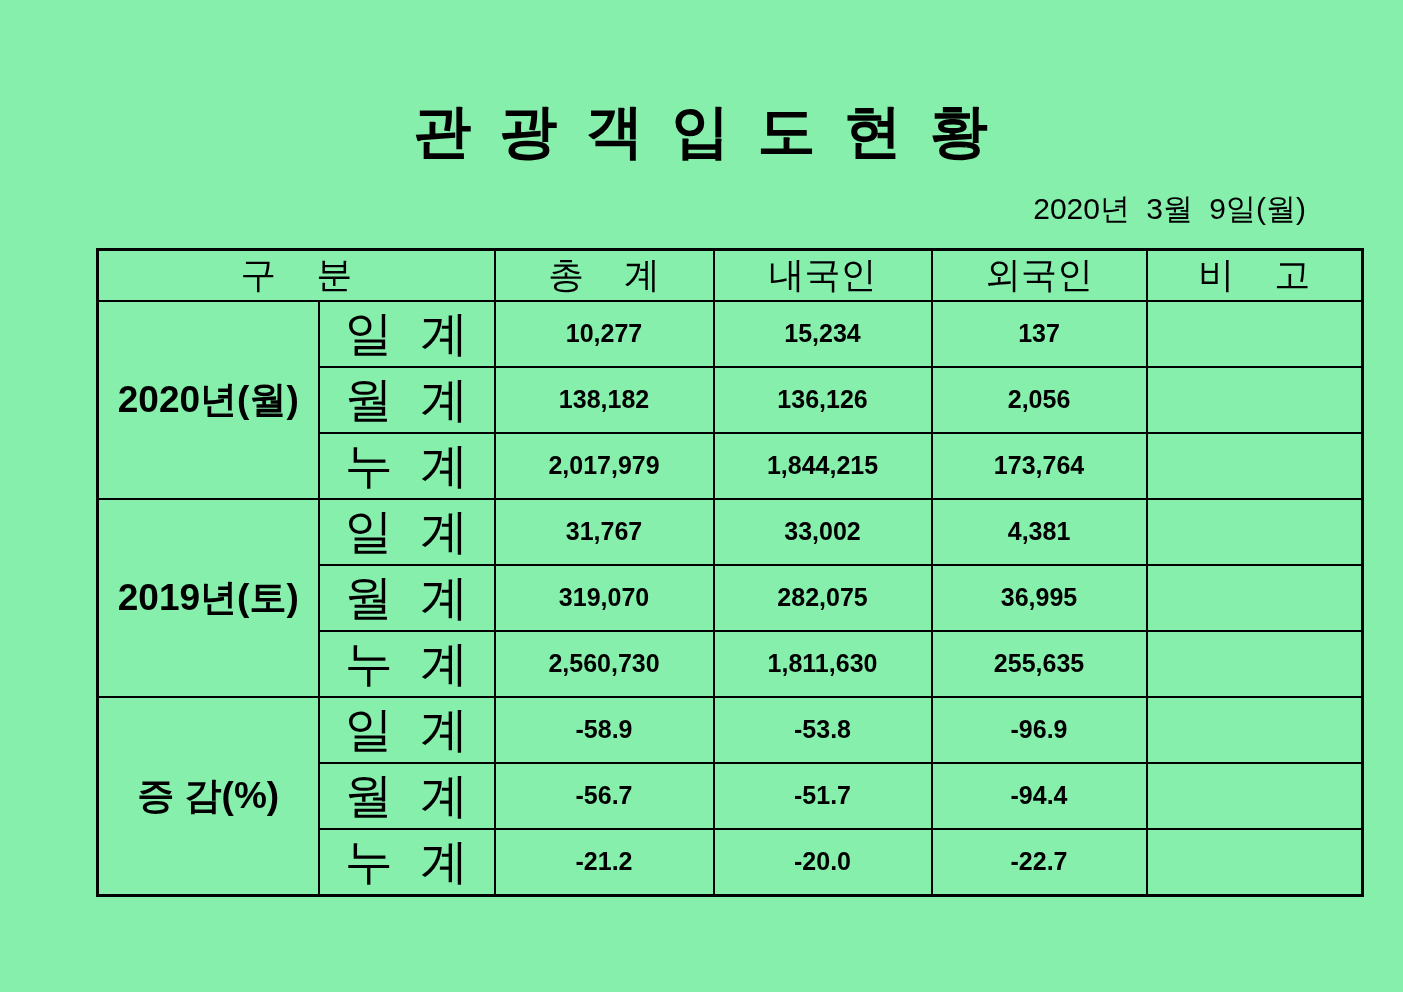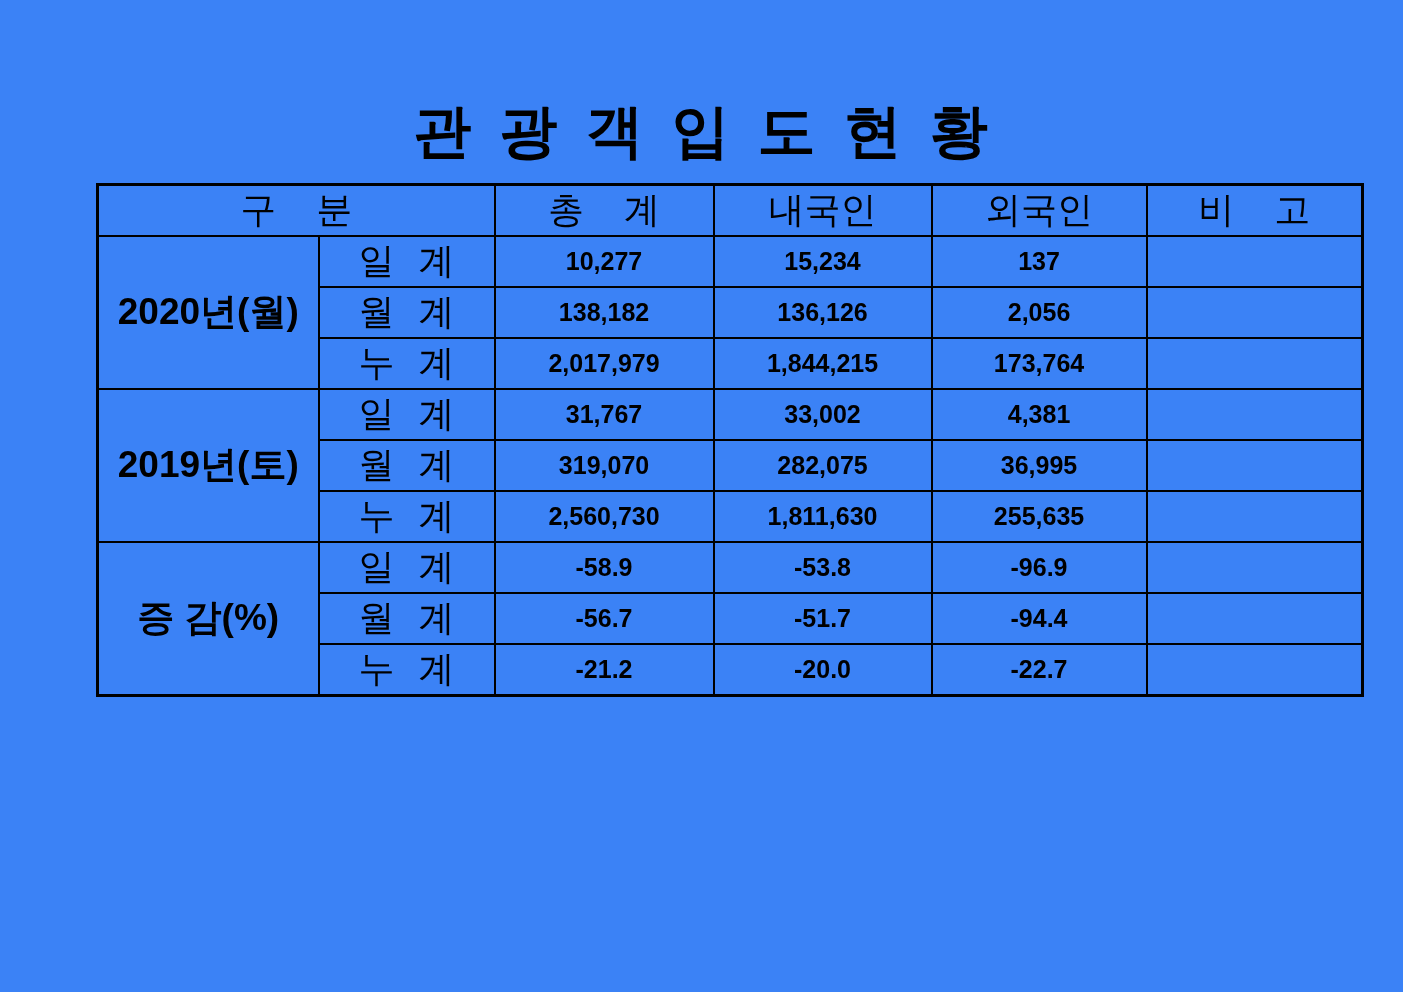--- a/index.html
+++ b/index.html
@@ -1,21 +1,21 @@
 <!DOCTYPE html>
 <html><head>
 <meta charset="utf-8">
 <style>
   * { margin: 0; padding: 0; box-sizing: border-box; }
   html, body { background: #ffffff; }
   .page {
     position: relative;
     width: 1403px;
     height: 992px;
-    background: #3b82f6;
+    background: #86efac;
     color: #000000;
     font-family: "Liberation Sans", "DejaVu Sans", sans-serif;
     overflow: hidden;
   }
   .title {
     margin-top: 98px;
     text-align: center;
     font-size: 58px;
     font-weight: 800;
     letter-spacing: 2px;
@@ -50,39 +50,40 @@
   tr.hdr th {
     font-size: 36px;
     font-weight: 400;
     word-spacing: 30px;
   }
   td.grp {
     font-size: 37px;
     font-weight: 700;
   }
   td.sub {
-    font-size: 36px;
+    font-size: 48px;
     font-weight: 400;
     word-spacing: 14px;
     margin-left: 16px;
   }
   td.num {
     font-size: 25px;
     font-weight: 700;
     letter-spacing: 0px;
   }
   td.note { font-size: 25px; }
 </style>
 </head>
 <body>
 
 <div class="page">
 
   <h1 class="title">관 광 객 입 도 현 황</h1>
 
+  <div class="date">2020년 3월 9일(월)</div>
 
   <table class="report">
     <colgroup>
       <col style="width:221px">
       <col style="width:176px">
       <col style="width:219px">
       <col style="width:218px">
       <col style="width:215px">
       <col style="width:216px">
     </colgroup>

